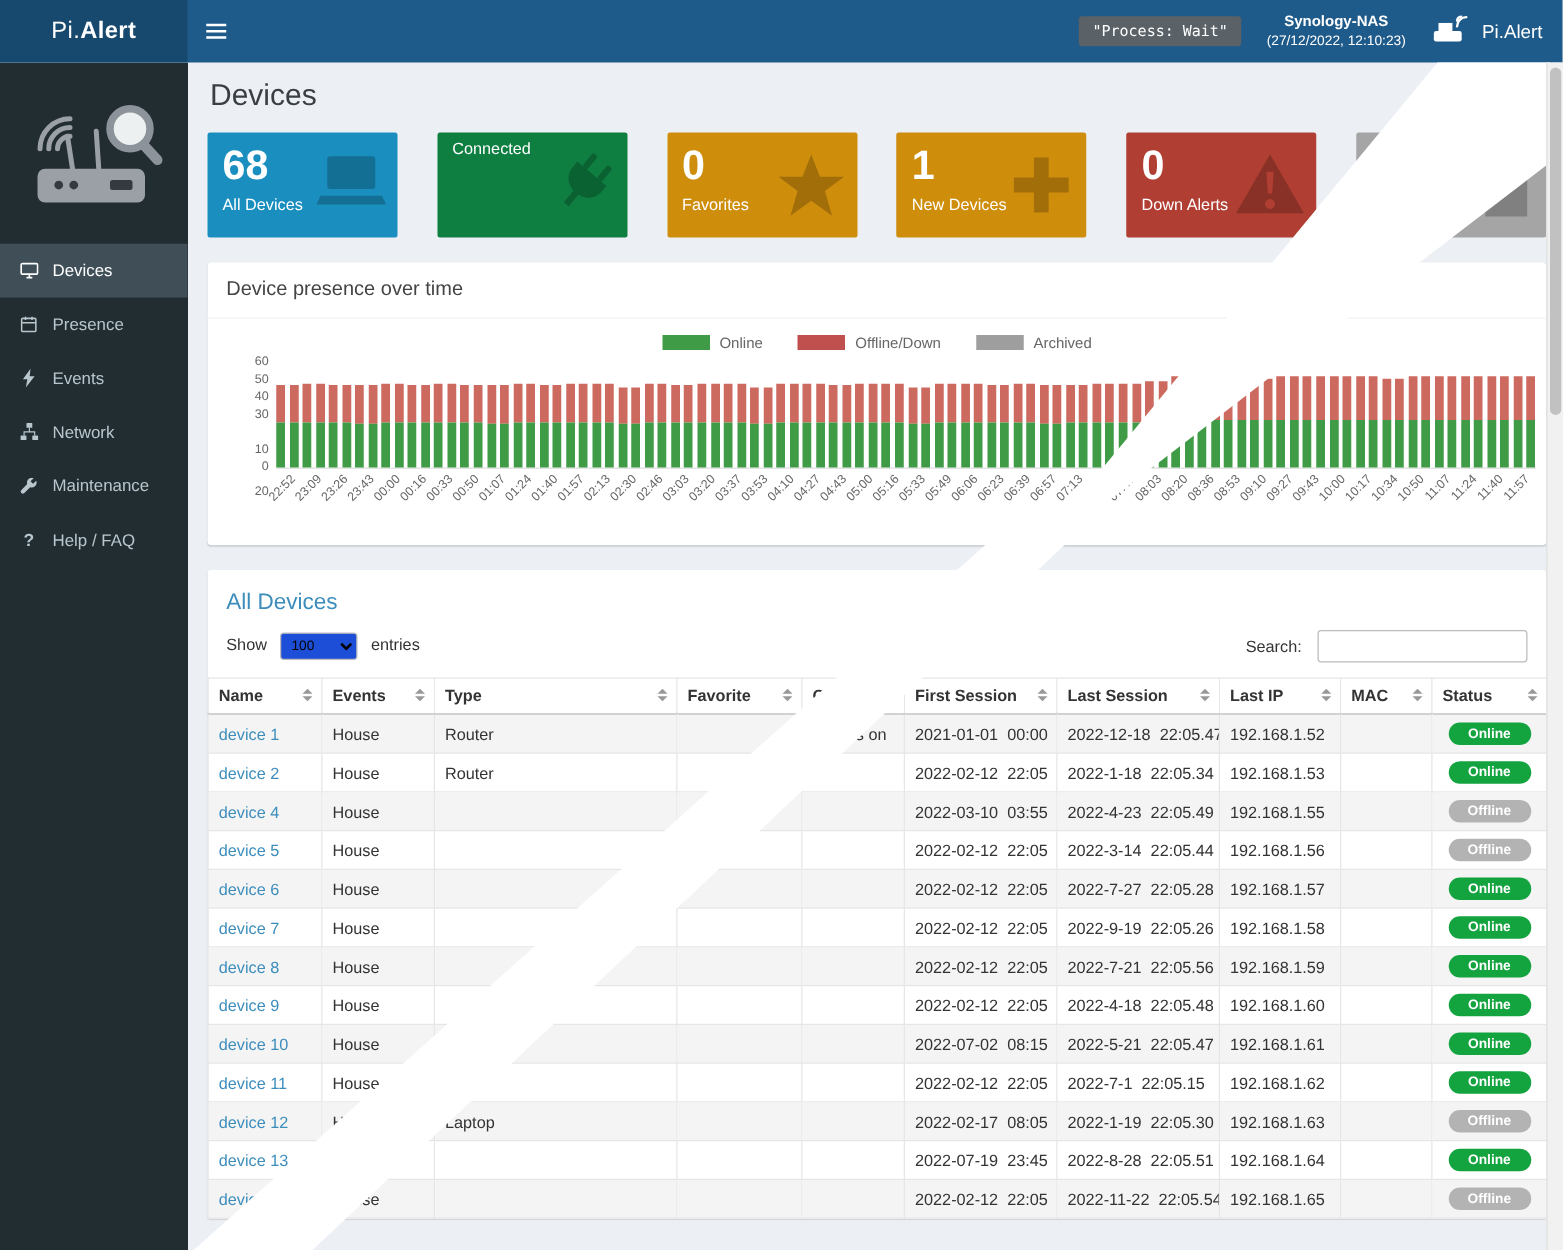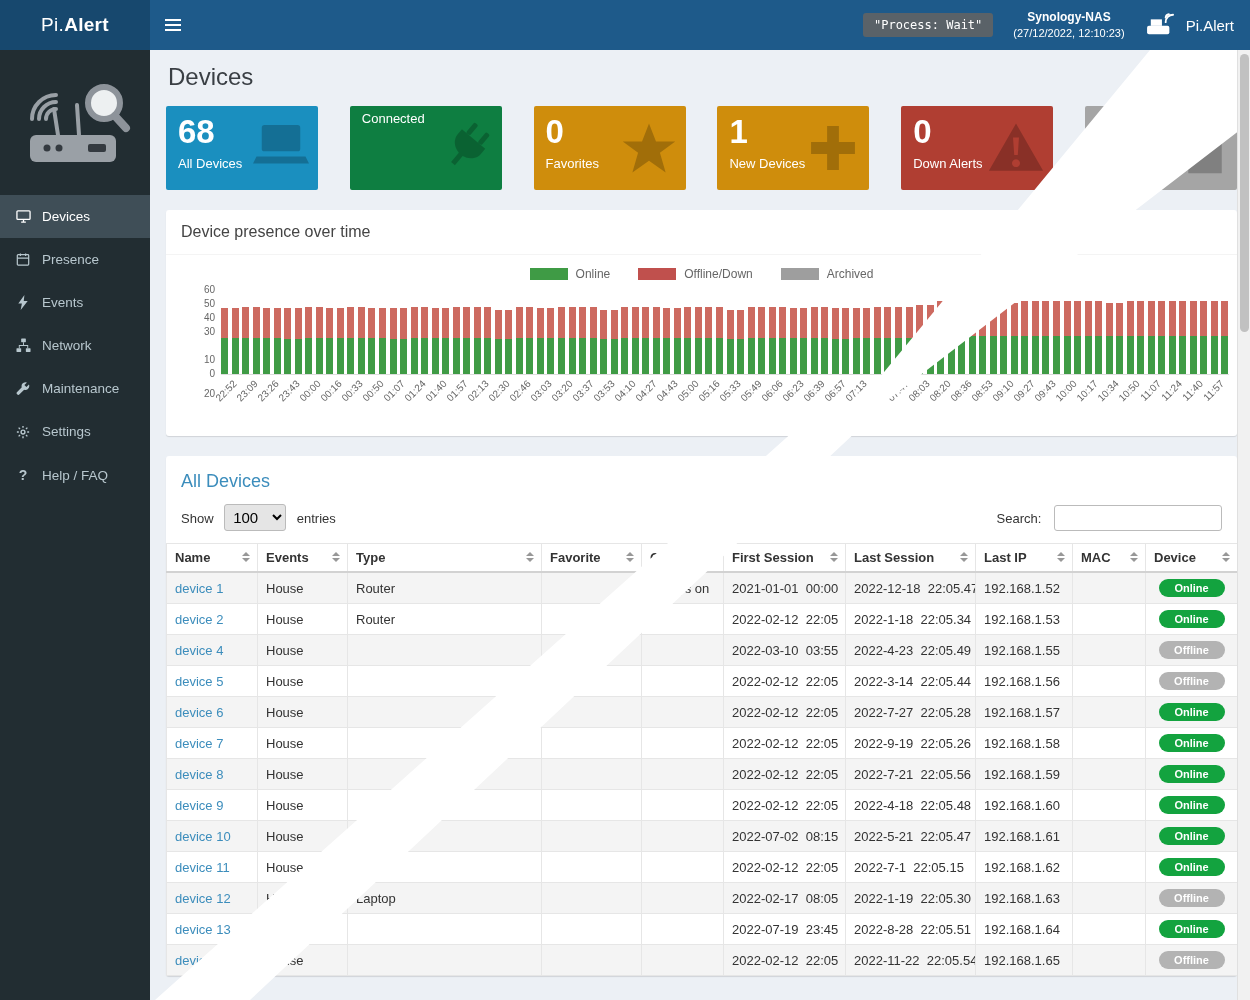--- a/index.html
+++ b/index.html
@@ -61,21 +61,21 @@
   .bar{width:7px;display:flex;flex-direction:column;justify-content:flex-end;}
   .xlabels{position:relative;height:50px;margin-top:3px;}
   .xlab{position:absolute;top:0;width:80px;text-align:right;font-size:10px;color:#666;}
   .xlab span{display:inline-block;transform:rotate(-45deg);transform-origin:100% 0;white-space:nowrap;}
 
   
   .panel-title{color:#3c8dbc;font-size:18px;padding:15px 15px 6px;}
   .table-controls{display:flex;justify-content:space-between;align-items:center;
                   padding:6px 15px 12px;font-size:13px;color:#333;}
   .length select{margin:0 7px;padding:3px 4px;border:1px solid #bbb;border-radius:3px;
-                 font-size:15px;min-width:62px;background:#e5e5e5;}
+                 font-size:11px;min-width:62px;background:#1d4ed8;}
   .search input{margin-left:9px;width:168px;height:26px;border:1px solid #bbb;border-radius:3px;
                 padding:0 6px;box-sizing:border-box;background:#fff;}
   table{width:100%;border-collapse:collapse;font-size:13px;color:#333;table-layout:fixed;}
   th,td{border:1px solid #e6e6e6;padding:6px 8px;text-align:left;overflow:hidden;
         white-space:nowrap;box-sizing:border-box;}
   thead th{font-weight:bold;position:relative;padding-right:22px;cursor:pointer;
            border-bottom:2px solid #d2d2d2;background:#fff;}
   tbody tr:nth-child(odd){background:#f4f4f4;}
   .sort{position:absolute;right:7px;top:50%;margin-top:-6px;display:inline-flex;
         flex-direction:column;gap:2px;opacity:.5;}
@@ -190,29 +190,20 @@
       </span>
       <span>Network</span>
     </a>
     <a class="nav-item">
       <span class="icon">
         <svg width="14" height="14" viewBox="0 0 16 16" fill="currentColor">
             <path d="M15.2 4.7 a4.4 4.4 0 0 1 -5.9 4.1 L4 14.1 a1.9 1.9 0 0 1 -2.7 -2.7 L6.6 6 A4.4 4.4 0 0 1 10.7 0.2 a4.5 4.5 0 0 1 1.8 0.4 L9.6 3.5 l2.3 2.3 2.9 -2.9 a4.4 4.4 0 0 1 0.4 1.8 Z"></path>
           </svg>
       </span>
       <span>Maintenance</span>
-    </a>
-    <a class="nav-item">
-      <span class="icon">
-        <svg width="14" height="14" viewBox="0 0 16 16" fill="none" stroke="currentColor" stroke-width="1.6">
-            <circle cx="8" cy="8" r="2.2"></circle>
-            <path d="M8 1 v2.2 M8 12.8 V15 M1 8 h2.2 M12.8 8 H15 M3 3 l1.6 1.6 M11.4 11.4 L13 13 M13 3 l-1.6 1.6 M4.6 11.4 L3 13"></path>
-          </svg>
-      </span>
-      <span>Settings</span>
     </a>
     <a class="nav-item">
       <span class="icon q-icon">?</span>
       <span>Help / FAQ</span>
     </a>
   </nav>
 </aside>
 
 <main class="main">
   <h1 class="page-title">Devices</h1>
@@ -804,21 +795,21 @@
                 <i class="dn"></i>
               </span></th>
             <th><span>Last IP</span><span class="sort">
                 <i class="up"></i>
                 <i class="dn"></i>
               </span></th>
             <th><span>MAC</span><span class="sort">
                 <i class="up"></i>
                 <i class="dn"></i>
               </span></th>
-            <th><span>Device</span><span class="sort">
+            <th><span>Status</span><span class="sort">
                 <i class="up"></i>
                 <i class="dn"></i>
               </span></th>
           </tr>
         </thead>
       <tbody>
           <tr>
             <td><a class="device-link">device 1</a></td>
             <td>House</td>
             <td>Router</td>

